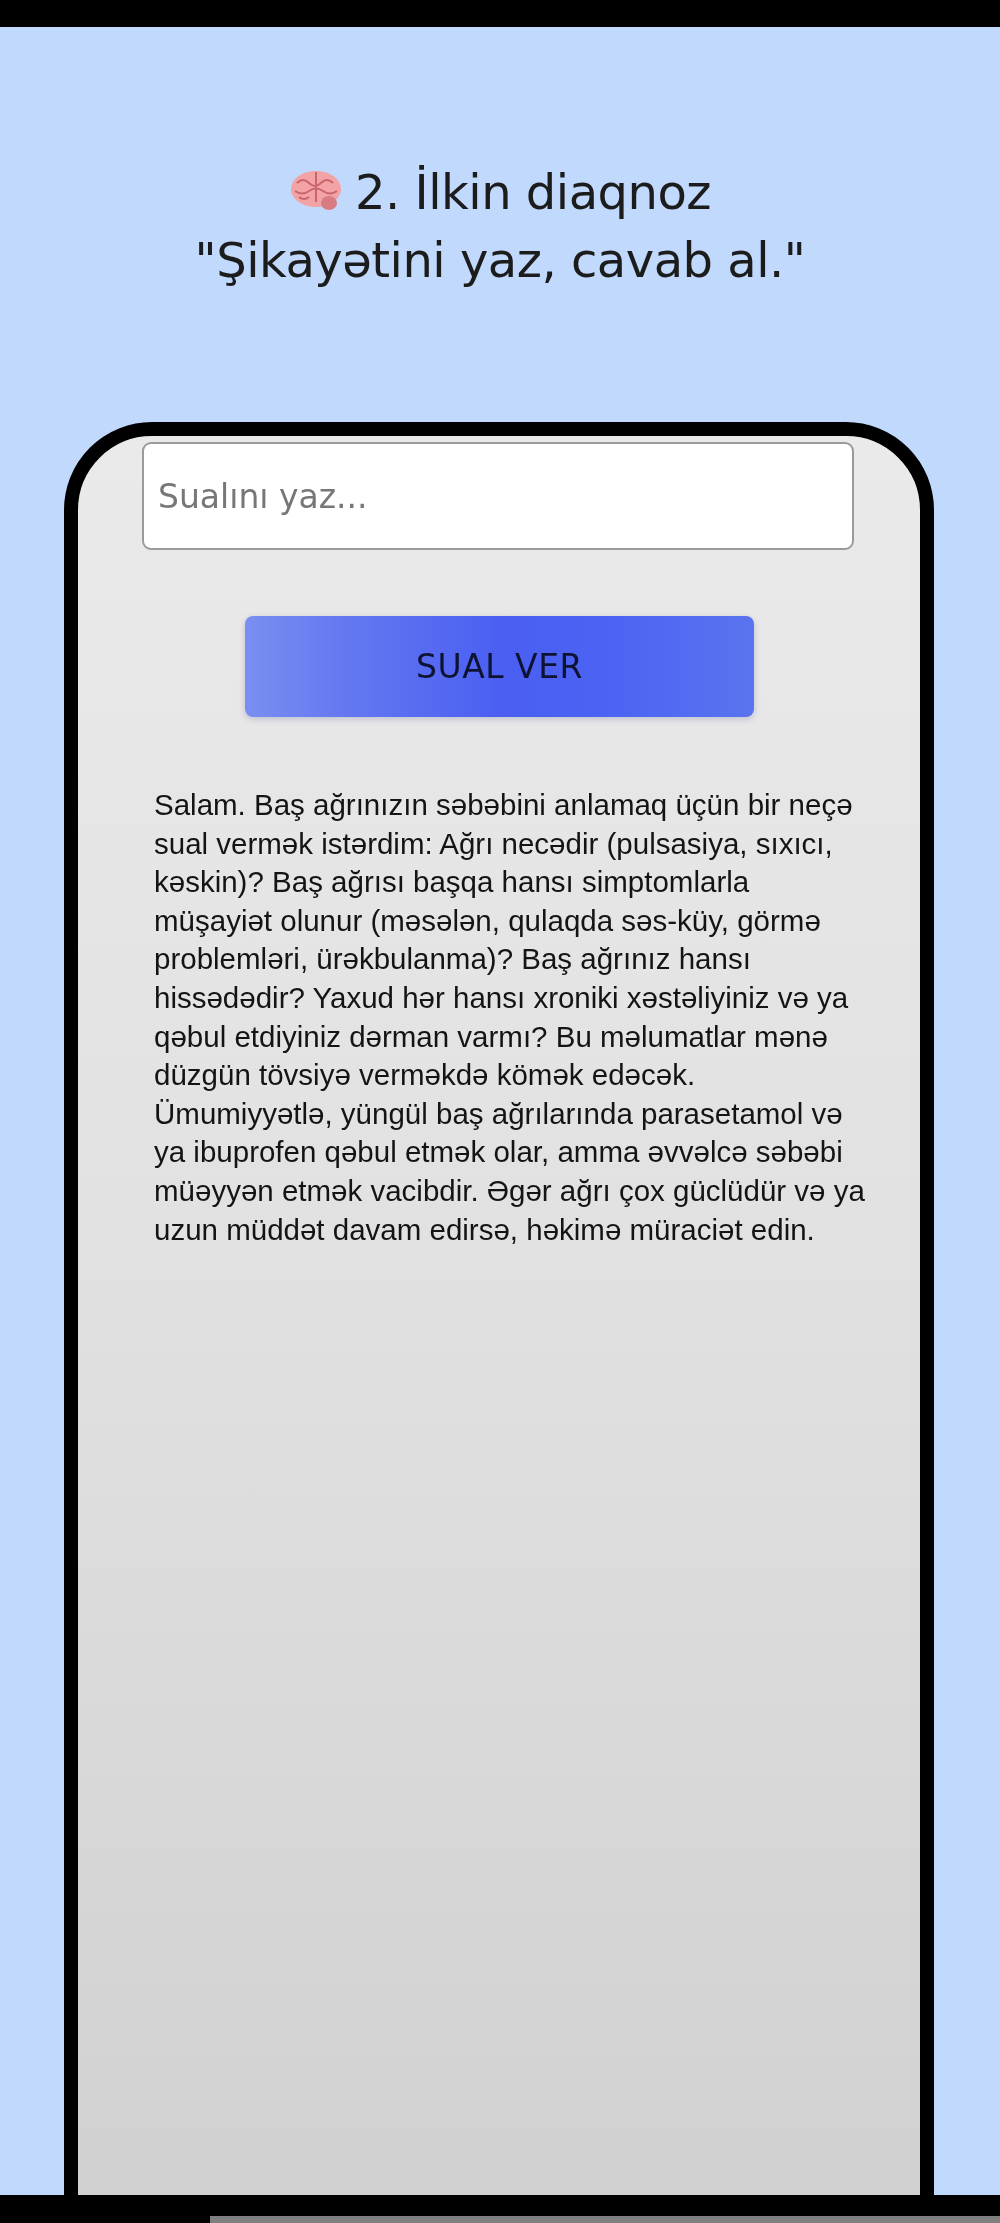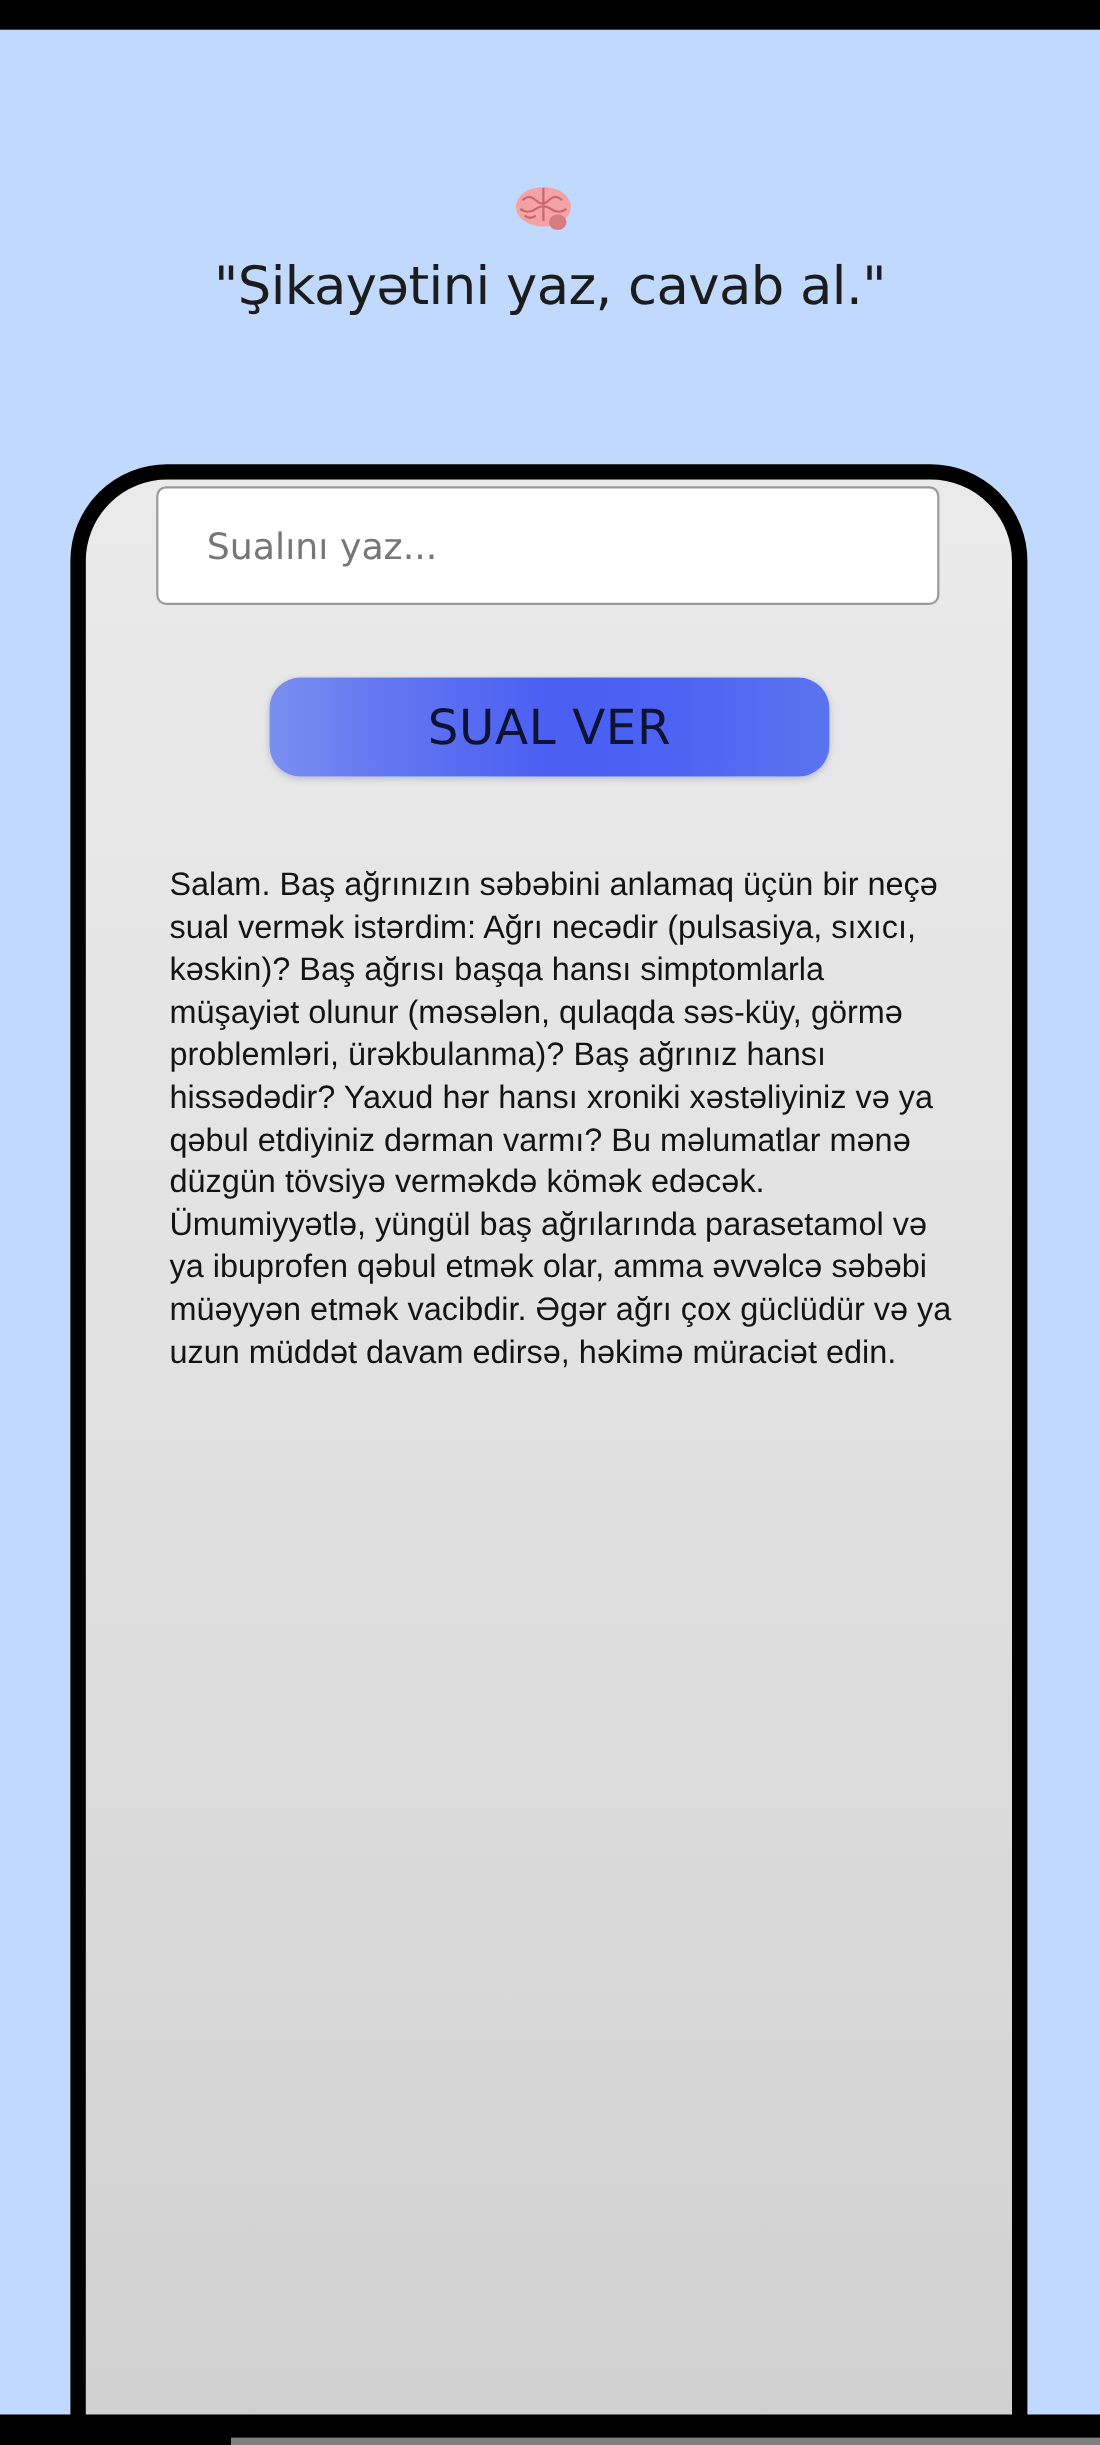--- a/index.html
+++ b/index.html
@@ -55,42 +55,42 @@
     .question-input {
       position: absolute;
       left: 64px;
       top: 6px;
       width: 712px;
       height: 108px;
       box-sizing: border-box;
       background: #fff;
       border: 2px solid #9a9a9a;
       border-radius: 9px;
-      padding: 0 44px;
+      padding: 0 14px;
       font-family: "DejaVu Sans", sans-serif;
       font-size: 33px;
       color: #222;
       outline: none;
     }
     .question-input::placeholder {
       color: #777;
     }
     .ask-button {
       position: absolute;
       left: 167px;
       top: 180px;
       width: 509px;
-      height: 90px;
+      height: 101px;
       border: none;
-      border-radius: 28px;
+      border-radius: 8px;
       background: linear-gradient(to right, #7a8ff0 0%, #6477f1 20%, #4a5ff2 50%, #4b62f3 70%, #5a74ef 100%);
       box-shadow: 0 2px 6px rgba(60, 70, 140, 0.25);
       color: #0e1233;
       font-family: "DejaVu Sans", sans-serif;
-      font-size: 44px;
+      font-size: 33px;
       letter-spacing: 0.5px;
       cursor: pointer;
     }
     .response-text {
       position: absolute;
       left: 76px;
       top: 350px;
       width: 718px;
       margin: 0;
       font-family: "Liberation Sans", sans-serif;
@@ -124,21 +124,21 @@
   <span class="title-line">
     <span class="brain-icon">
       <svg width="54" height="44" viewBox="0 0 54 44">
         <ellipse cx="27" cy="20" rx="25" ry="18" fill="#f3a3a6"></ellipse>
         <ellipse cx="40" cy="34" rx="8" ry="7" fill="#d97c82"></ellipse>
         <path d="M8 14 q6 -6 12 0 q6 6 12 0 q6 -6 12 0" stroke="#c9676e" stroke-width="2" fill="none"></path>
         <path d="M6 22 q7 5 14 0 q7 -5 14 0 q7 5 14 0" stroke="#c9676e" stroke-width="2" fill="none"></path>
         <path d="M27 3 v30" stroke="#c9676e" stroke-width="2" fill="none"></path>
         <path d="M10 28 q5 4 10 0" stroke="#c9676e" stroke-width="2" fill="none"></path>
       </svg>
-    </span>
+    </span><span>2. İlkin diaqnoz</span>
   </span>
   <span class="title-line">"Şikayətini yaz, cavab al."</span>
 </div>
 
 <div class="phone">
   <input class="question-input" type="text" placeholder="Sualını yaz..." style="">
   <button class="ask-button">SUAL VER</button>
   <p class="response-text">Salam. Baş ağrınızın səbəbini anlamaq üçün bir neçə sual vermək istərdim: Ağrı necədir (pulsasiya, sıxıcı, kəskin)? Baş ağrısı başqa hansı simptomlarla müşayiət olunur (məsələn, qulaqda səs-küy, görmə problemləri, ürəkbulanma)? Baş ağrınız hansı hissədədir? Yaxud hər hansı xroniki xəstəliyiniz və ya qəbul etdiyiniz dərman varmı? Bu məlumatlar mənə düzgün tövsiyə verməkdə kömək edəcək. Ümumiyyətlə, yüngül baş ağrılarında parasetamol və ya ibuprofen qəbul etmək olar, amma əvvəlcə səbəbi müəyyən etmək vacibdir. Əgər ağrı çox güclüdür və ya uzun müddət davam edirsə, həkimə müraciət edin.</p>
 </div>
 

